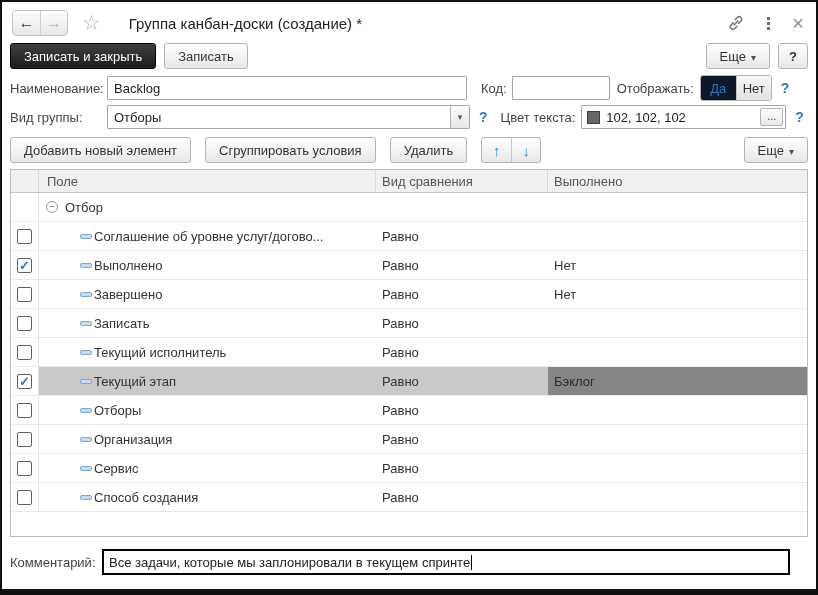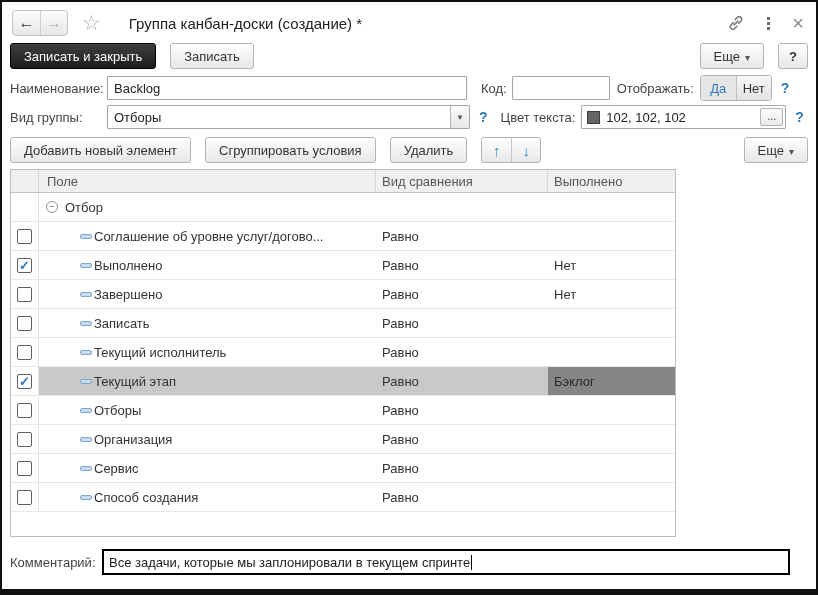--- a/index.html
+++ b/index.html
@@ -22,21 +22,21 @@
   .nav-btn + .nav-btn{border-left:1px solid #cecece;}
   .nav-btn.disabled{color:#b3b3b3;}
   .star{font-size:21px;color:#b5b5b5;margin-left:14px;cursor:pointer;}
   .title{margin-left:28px;font-size:15px;color:#222;}
   .title-actions{margin-left:auto;display:flex;align-items:center;gap:20px;}
   .link-icon{display:inline-flex;cursor:pointer;}
   .kebab{display:inline-flex;flex-direction:column;gap:2px;cursor:pointer;padding:2px;}
   .kebab i{width:3px;height:3px;background:#6a6a6a;display:block;}
   .close{font-size:20px;color:#8a8a8a;cursor:pointer;line-height:18px;}
   
-  .cmdbar{display:flex;align-items:center;gap:14px;padding:2px 8px;height:32px;}
+  .cmdbar{display:flex;align-items:center;gap:8px;padding:2px 8px;height:32px;}
   .btn{
     height:26px;padding:0 13px;font-size:13px;color:#333;
     background:linear-gradient(#ffffff,#e7e7e7);
     border:1px solid #b3b3b3;border-radius:3px;cursor:pointer;
   }
   .btn.dark{background:linear-gradient(#3f3f3f,#1d1d1d);color:#fff;border-color:#000;}
   .caret{font-size:10px;color:#555;margin-left:5px;}
   .spacer{flex:1;}
   .btn.help-btn{width:30px;padding:0;font-weight:bold;}
   
@@ -46,39 +46,39 @@
     height:24px;border:1px solid #a6a6a6;background:#fff;display:flex;align-items:center;
     padding:0 6px;font-size:13px;color:#222;border-radius:1px;
   }
   .name-label{width:97px;}
   .name-input{width:360px;}
   .code-label{margin-left:14px;}
   .code-input{margin-left:5px;width:98px;}
   .display-label{margin-left:7px;}
   .toggle{display:inline-flex;margin-left:6px;border:1px solid #b3b3b3;border-radius:3px;overflow:hidden;height:26px;}
   .toggle .seg{width:35px;display:flex;align-items:center;justify-content:center;font-size:13px;cursor:pointer;}
-  .toggle .seg.on{background:#e5e5e5;color:var(--accent);}
+  .toggle .seg.on{background:#0f172a;color:var(--accent);}
   .toggle .seg.off{background:linear-gradient(#f7f7f7,#e2e2e2);color:#333;border-left:1px solid #c2c2c2;}
   .help-q{color:var(--accent);font-weight:bold;font-size:14px;margin-left:9px;cursor:pointer;}
   .kind-label{width:97px;}
   .combo{display:inline-flex;height:24px;border:1px solid #a6a6a6;border-radius:1px;background:#fff;}
   .combo .combo-text{width:342px;display:flex;align-items:center;padding:0 6px;font-size:13px;color:#222;}
   .combo .combo-btn{width:19px;border-left:1px solid #b5b5b5;background:linear-gradient(#fbfbfb,#e7e7e7);display:flex;align-items:center;justify-content:center;font-size:9px;color:#555;cursor:pointer;}
   .color-label{margin-left:13px;}
   .color-field{margin-left:6px;width:205px;justify-content:flex-start;gap:6px;padding:0 2px 0 5px;}
   .swatch{width:13px;height:13px;background:var(--swatch);border:1px solid #3f3f3f;flex:none;}
   .color-text{flex:1;color:#222;}
   .dots-btn{width:23px;height:18px;border:1px solid #b3b3b3;border-radius:2px;background:linear-gradient(#fdfdfd,#e9e9e9);font-size:11px;color:#444;line-height:14px;text-align:center;cursor:pointer;flex:none;}
   
   .filterbar{display:flex;align-items:center;gap:14px;padding:4px 8px 6px;height:36px;}
   .updown{display:inline-flex;border:1px solid #b3b3b3;border-radius:3px;overflow:hidden;height:26px;background:linear-gradient(#ffffff,#e7e7e7);}
   .updown .ud{width:29px;display:flex;align-items:center;justify-content:center;color:#2e8fce;font-weight:bold;font-size:15px;cursor:pointer;}
   .updown .ud + .ud{border-left:1px solid #c6c6c6;}
   
-  .table{margin:0 8px;width:666px;height:368px;border:1px solid #bdbdbd;background:#fff;overflow:hidden;font-size:13px;}
+  .table{margin:0 8px;width:798px;height:368px;border:1px solid #bdbdbd;background:#fff;overflow:hidden;font-size:13px;}
   .thead,.trow{display:grid;grid-template-columns:28px 337px 172px 1fr;}
   .thead{height:23px;background:#f0f0f0;border-bottom:1px solid #c4c4c4;color:#555;}
   .th{display:flex;align-items:center;padding:0 6px;border-right:1px solid #d8d8d8;}
   .th:last-child{border-right:none;}
   .th-field{padding-left:8px;}
   .trow{height:29px;border-bottom:1px solid #e9e9e9;align-items:center;}
   .cell{display:flex;align-items:center;height:100%;color:#333;}
   .c-flag{justify-content:center;border-right:1px solid #e3e3e3;background:#fff;}
   .c-field{padding-left:41px;gap:2px;}
   .c-cmp{padding-left:6px;}

